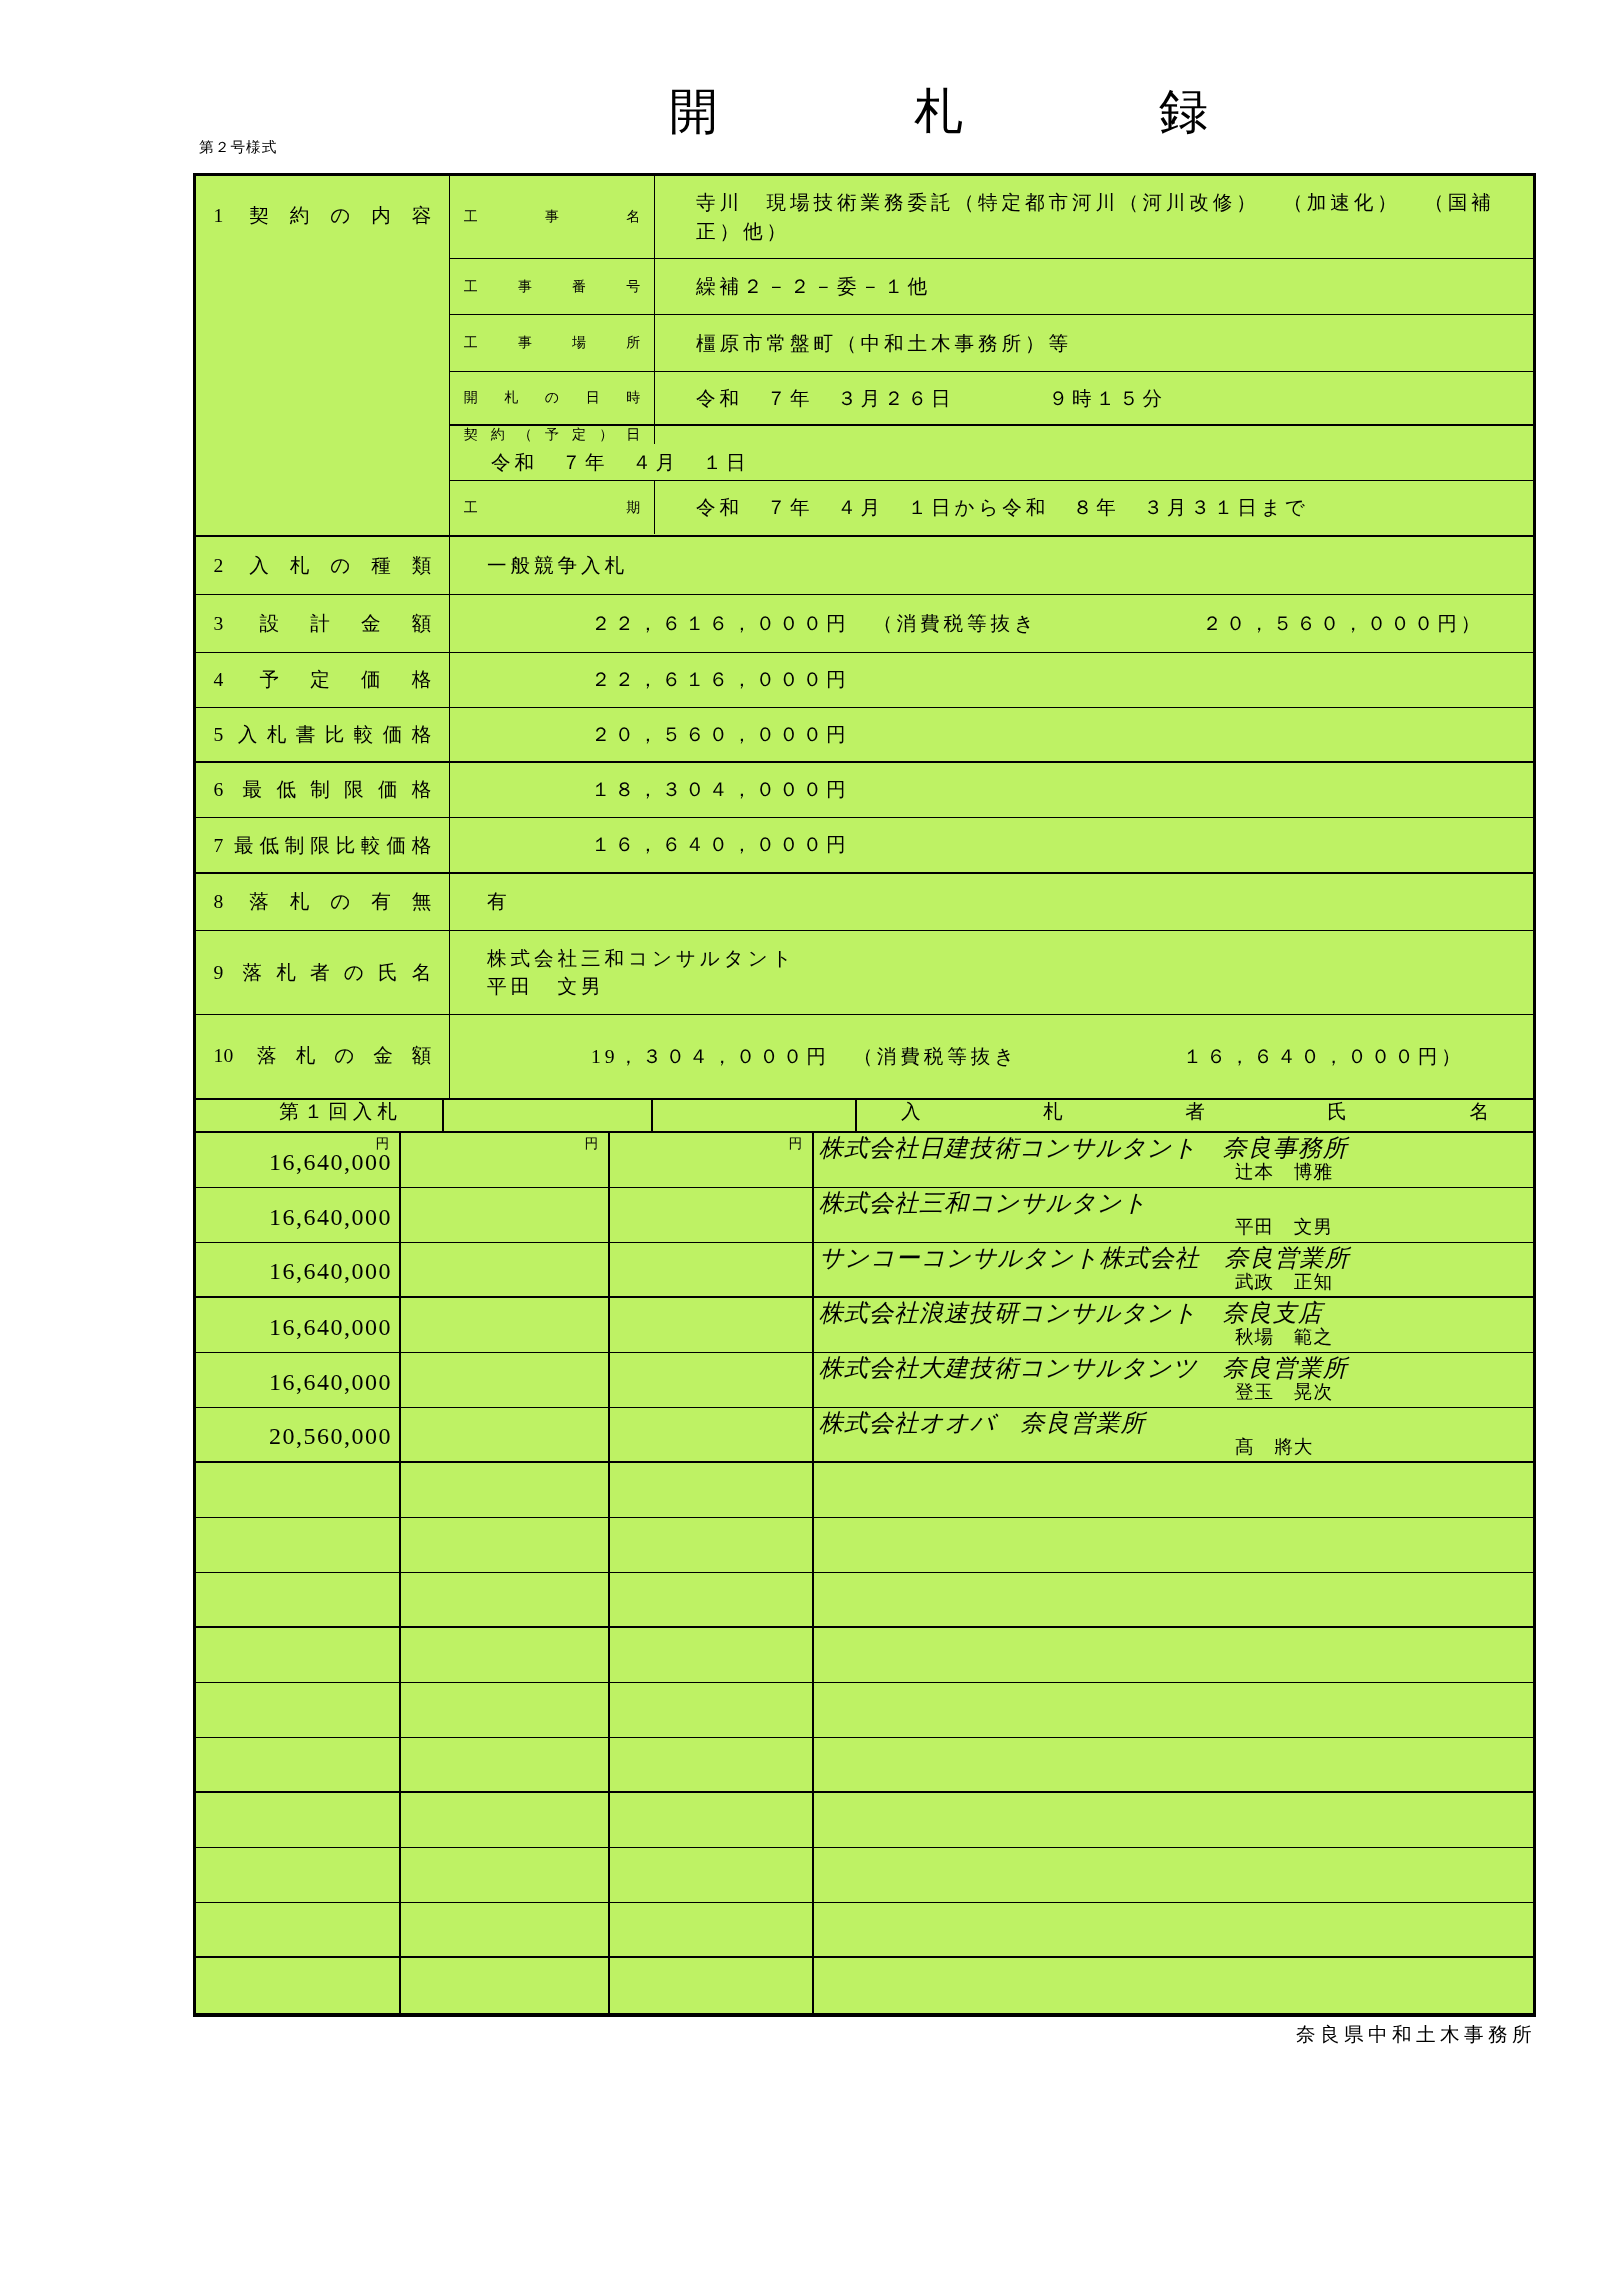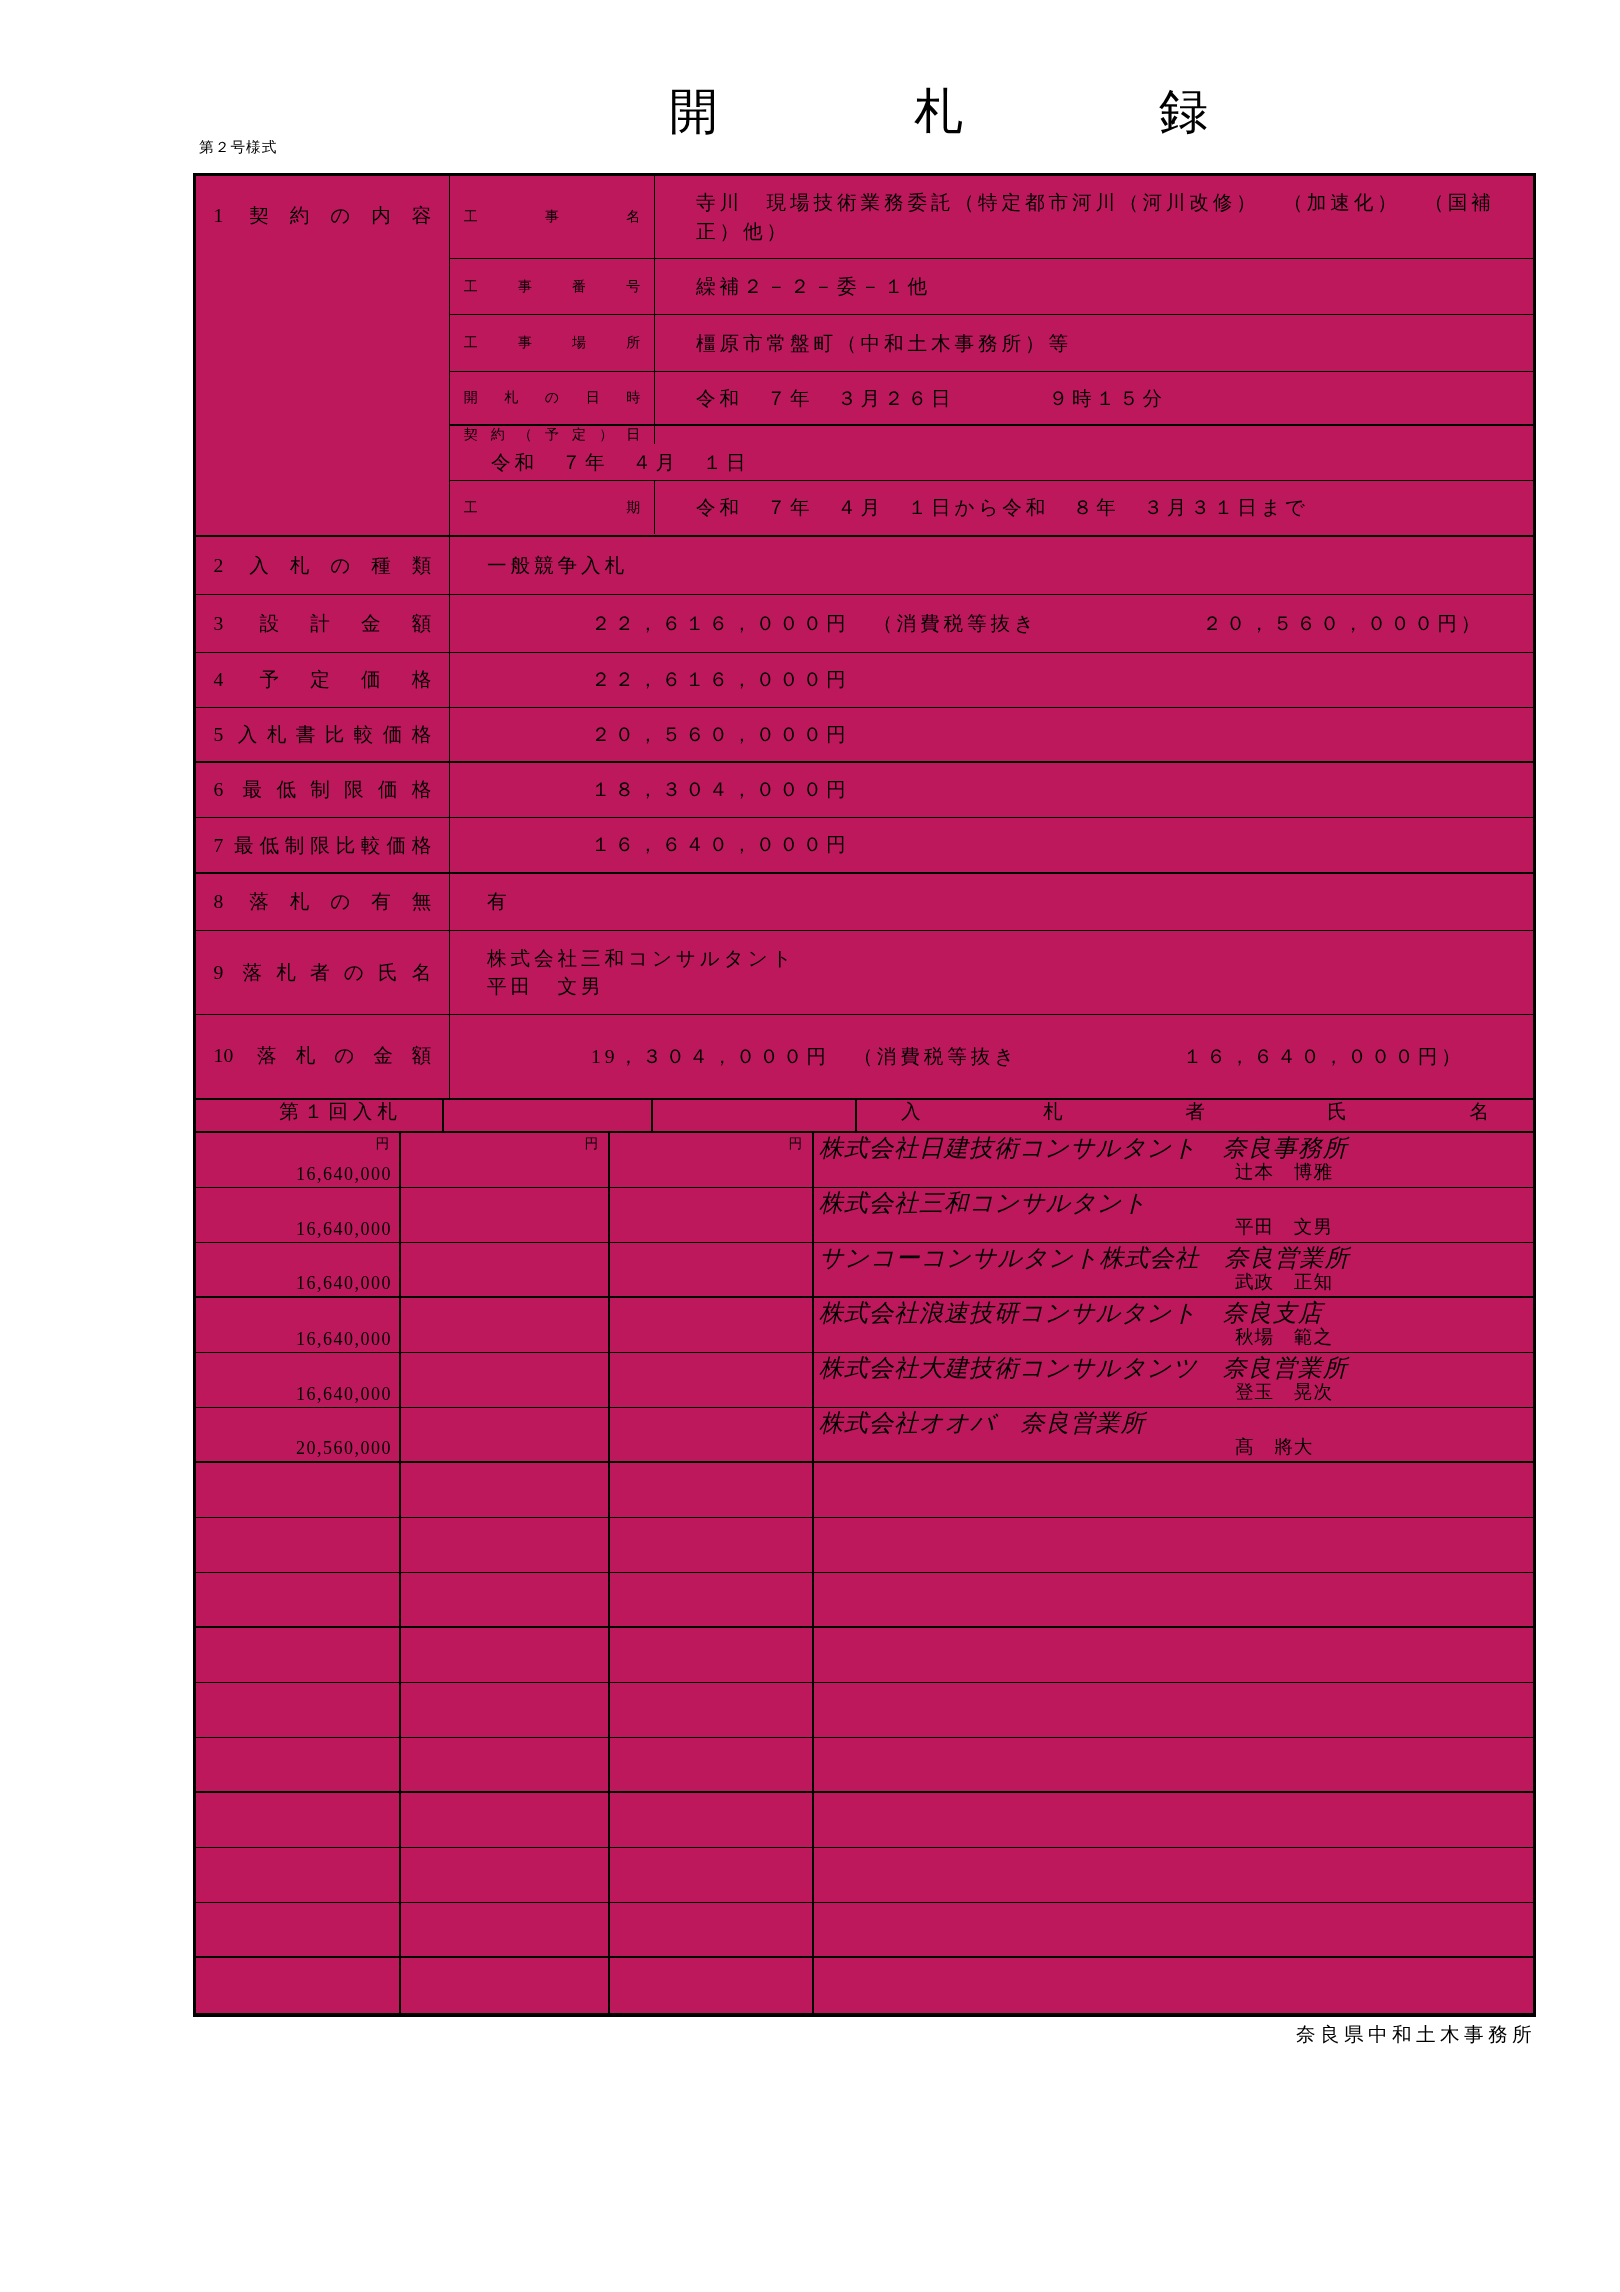--- a/index.html
+++ b/index.html
@@ -17,21 +17,21 @@
   }
   .title{
     position:absolute;left:669px;top:82px;margin:0;
     font-size:49px;font-weight:normal;letter-spacing:196px;
     white-space:nowrap;line-height:59px;
   }
   .doc-table{
     position:absolute;left:193px;top:173px;
     width:1343px;box-sizing:border-box;
     border:3.9px solid #000;border-bottom-width:4.9px;
-    background:#be185d;
+    background:#bef264;
   }
   .cell{box-sizing:border-box;}
   .pre{white-space:pre-wrap;}
 
   
   .sec1{display:flex;border-bottom:2.9px solid #000;box-sizing:border-box;height:361px;}
   .sec1-label{
     width:254px;border-right:1px solid #000;
     padding:25.5px 17.6px 0 17.6px;
     font-size:19.6px;
@@ -94,22 +94,22 @@
     font-size:19.6px;line-height:23.5px;
     padding:0 44px;text-align:justify;text-align-last:justify;
   }
   .brow{display:flex;box-sizing:border-box;height:55px;border-bottom:1px solid #000;}
   .brow.tb{border-bottom-width:2px;}
   .brow.last{border-bottom:none;}
   .unit{
     position:absolute;top:2px;right:9.8px;font-size:13.7px;
   }
   .amt{
-    position:absolute;bottom:2px;right:6.9px;
-    font-size:18px;letter-spacing:1.5px;margin-top:39px;
+    position:absolute;bottom:11px;right:6.9px;
+    font-size:24px;letter-spacing:1.5px;margin-top:39px;
   }
   .company{
     padding:2.9px 3.9px 0 4.9px;font-size:24px;letter-spacing:1px;line-height:24.5px;
     white-space:nowrap;
     font-style:italic;
   }
   .rep{
     padding-left:421px;font-size:18.6px;letter-spacing:1px;line-height:24.5px;
     white-space:nowrap;
   }

